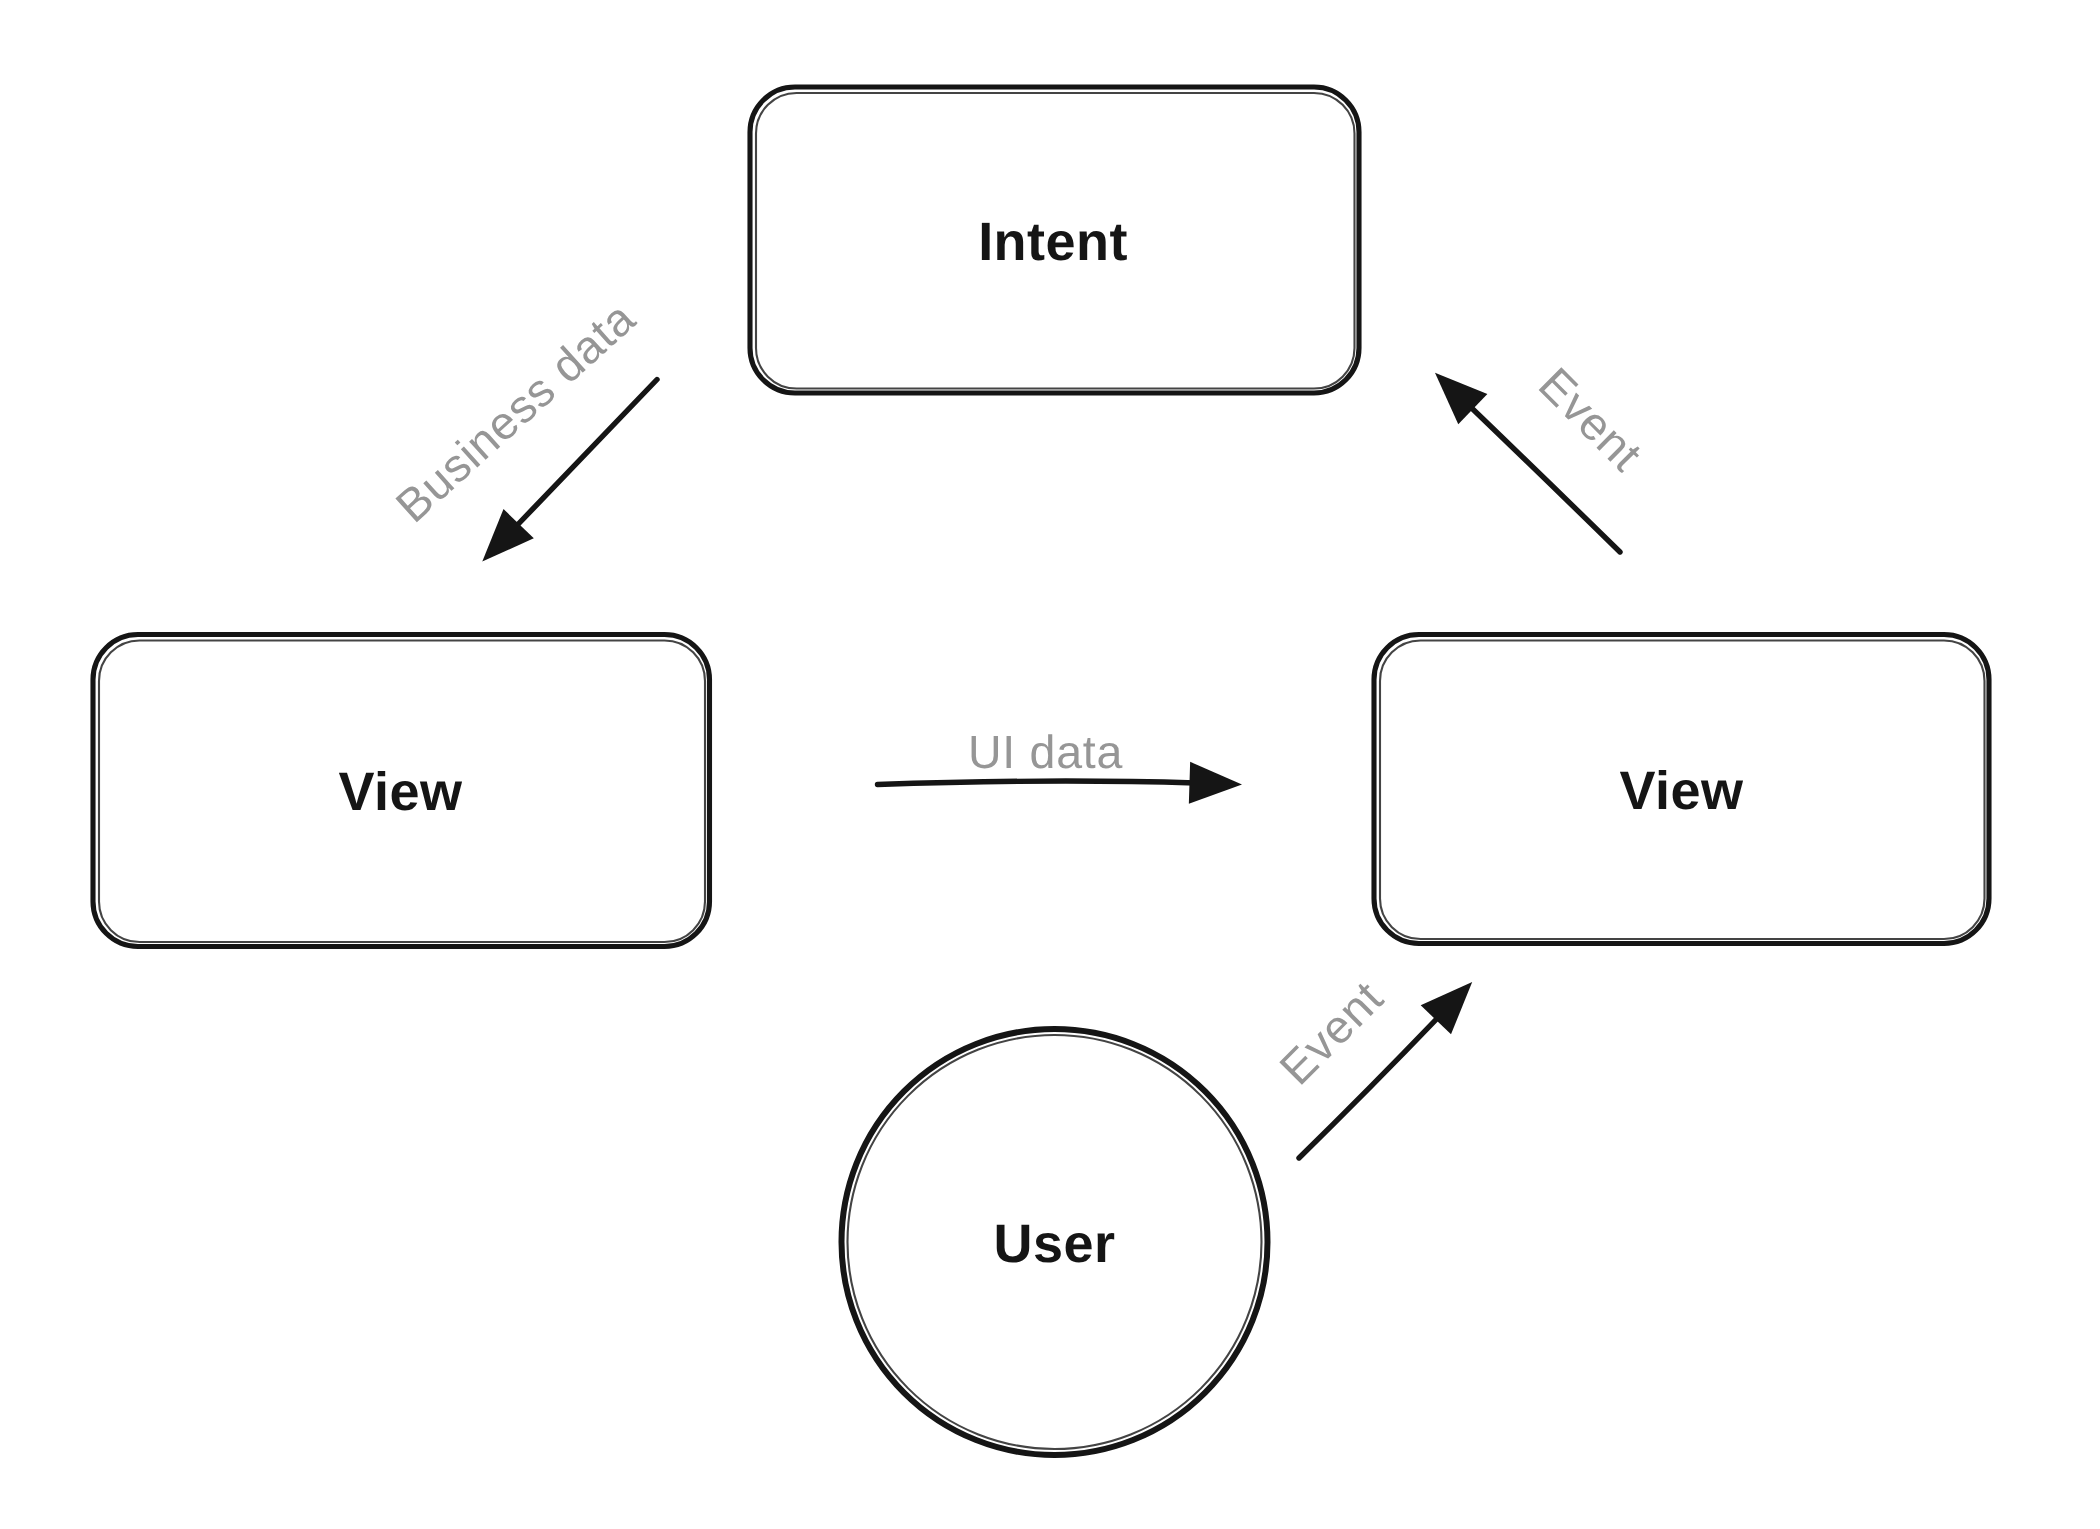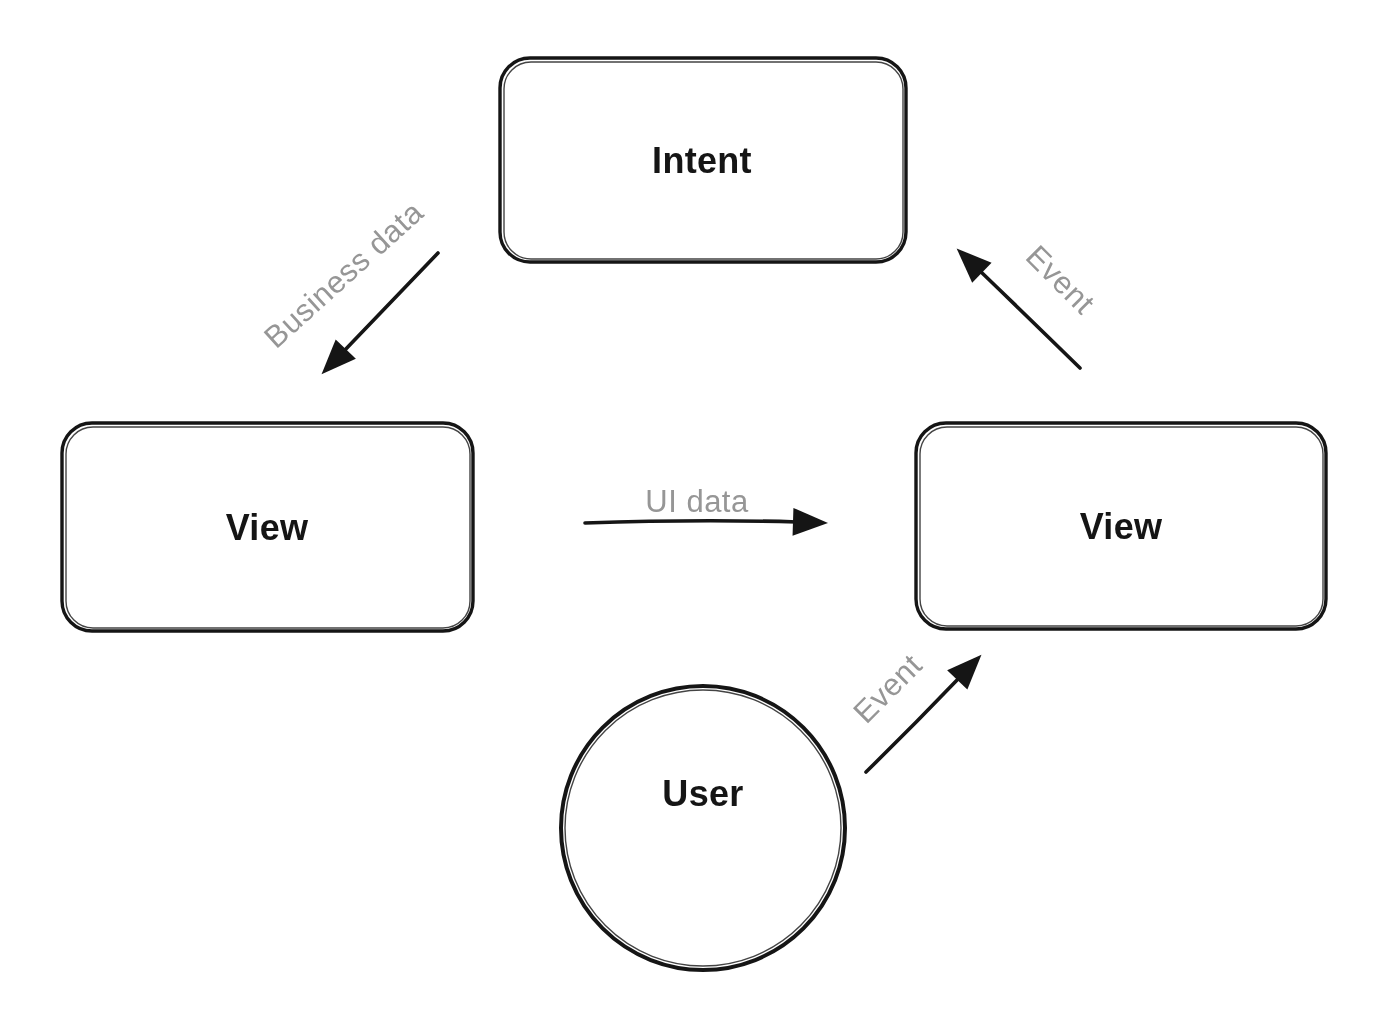--- a/index.html
+++ b/index.html
@@ -86,21 +86,21 @@
 
     <path class="edge-line" d="M866,772 Q913,726 960,677" marker-end="url(#ah)"></path>
   </svg>
 
   <div class="node-label" style="left:702px; top:161px;">Intent</div>
 
   <div class="node-label" style="left:267px; top:528px;">View</div>
 
   <div class="node-label" style="left:1121px; top:527px;">View</div>
 
-  <div class="node-label" style="left:703px; top:794px;">User</div>
+  <div class="node-label" style="left:703px; top:829px;">User</div>
 
   <div class="edge-label" style="left:344px; top:275px; --rot:-42deg;">Business data</div>
 
   <div class="edge-label" style="left:697px; top:502px; --rot:0deg;">UI data</div>
 
   <div class="edge-label" style="left:1060px; top:280px; --rot:45deg;">Event</div>
 
   <div class="edge-label" style="left:888px; top:689px; --rot:-45deg;">Event</div>
 
 </div>

